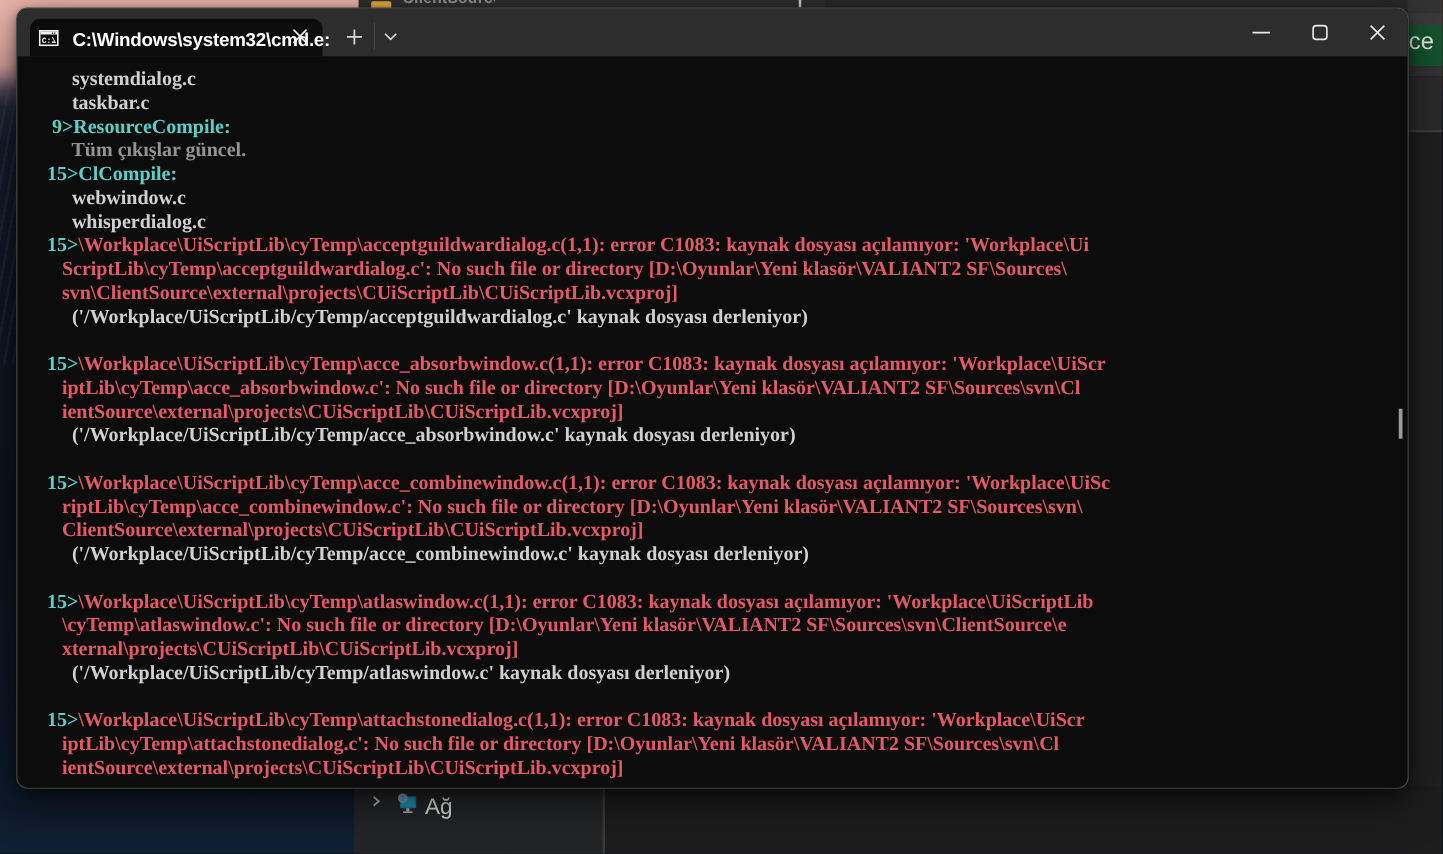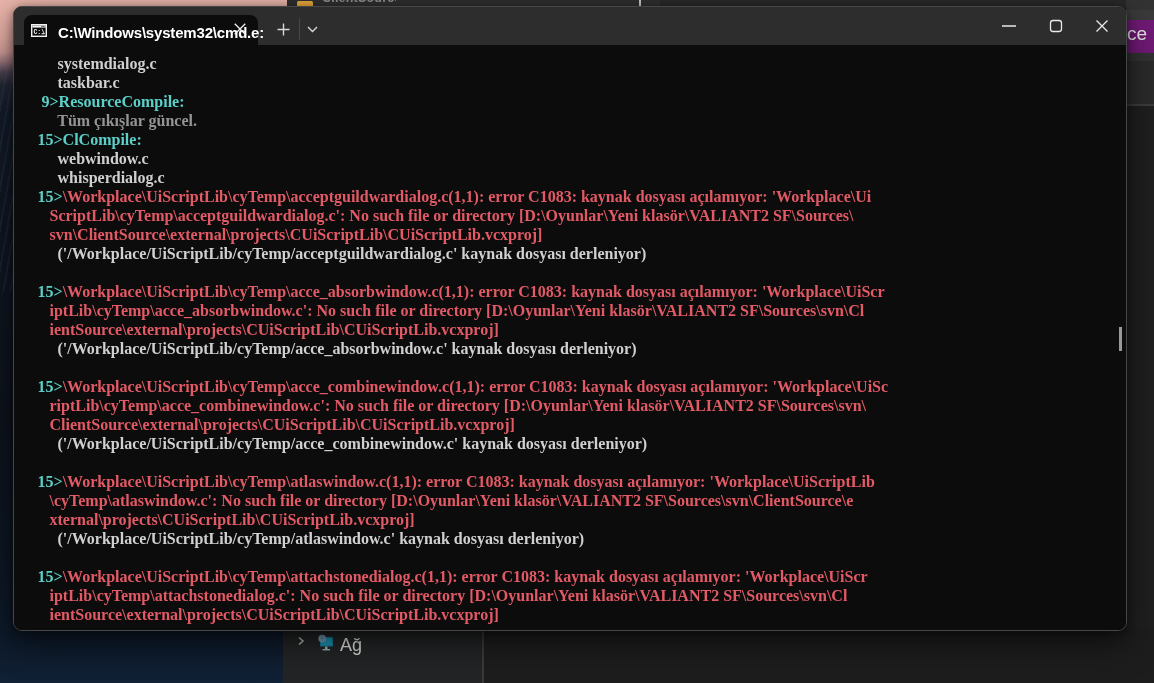--- a/index.html
+++ b/index.html
@@ -19,21 +19,21 @@
 .exp-toprow{position:absolute;left:287px;top:0;width:867px;height:8px;background:#2f2f2f;}
 .exp-topdark{position:absolute;left:660px;top:0;width:494px;height:8px;background:#292929;}
 .exp-folder{position:absolute;left:297px;top:1px;width:16px;height:7px;background:#e8aa3d;border-radius:1.5px;}
 .exp-foldtext{position:absolute;left:322px;top:-9px;width:74px;height:16px;overflow:hidden;
  color:#8f8f8f;font-size:12.5px;font-weight:bold;letter-spacing:0.2px;}
 .exp-cursor{position:absolute;left:639px;top:0;width:2px;height:6px;background:#c8c8c8;}
 
 
 .rb1{position:absolute;left:1126px;top:0;width:28px;height:10px;background:#333333;}
 .rb2{position:absolute;left:1126px;top:10px;width:28px;height:10px;background:#3a3a3a;}
-.rb3{position:absolute;left:1126px;top:20px;width:28px;height:33px;background:#701a75;}
+.rb3{position:absolute;left:1126px;top:20px;width:28px;height:33px;background:#14532d;}
 .rb3 span{position:absolute;left:1px;top:3px;color:#e8e8e8;font-size:19px;}
 .rb4{position:absolute;left:1126px;top:53px;width:28px;height:8px;background:#323232;}
 .rb5{position:absolute;left:1126px;top:61px;width:28px;height:43px;background:#2a2a2a;}
 .rb6{position:absolute;left:1126px;top:104px;width:28px;height:2px;background:#3c3c3c;}
 .rb7{position:absolute;left:1126px;top:106px;width:28px;height:577px;background:#1f1f1f;}
 
 
 .b-left{position:absolute;left:283px;top:629px;width:199px;height:54px;background:#232425;}
 .b-div{position:absolute;left:482px;top:629px;width:2px;height:54px;background:#3a3a3a;}
 .b-right{position:absolute;left:484px;top:629px;width:670px;height:54px;background:#1d1d1d;}

